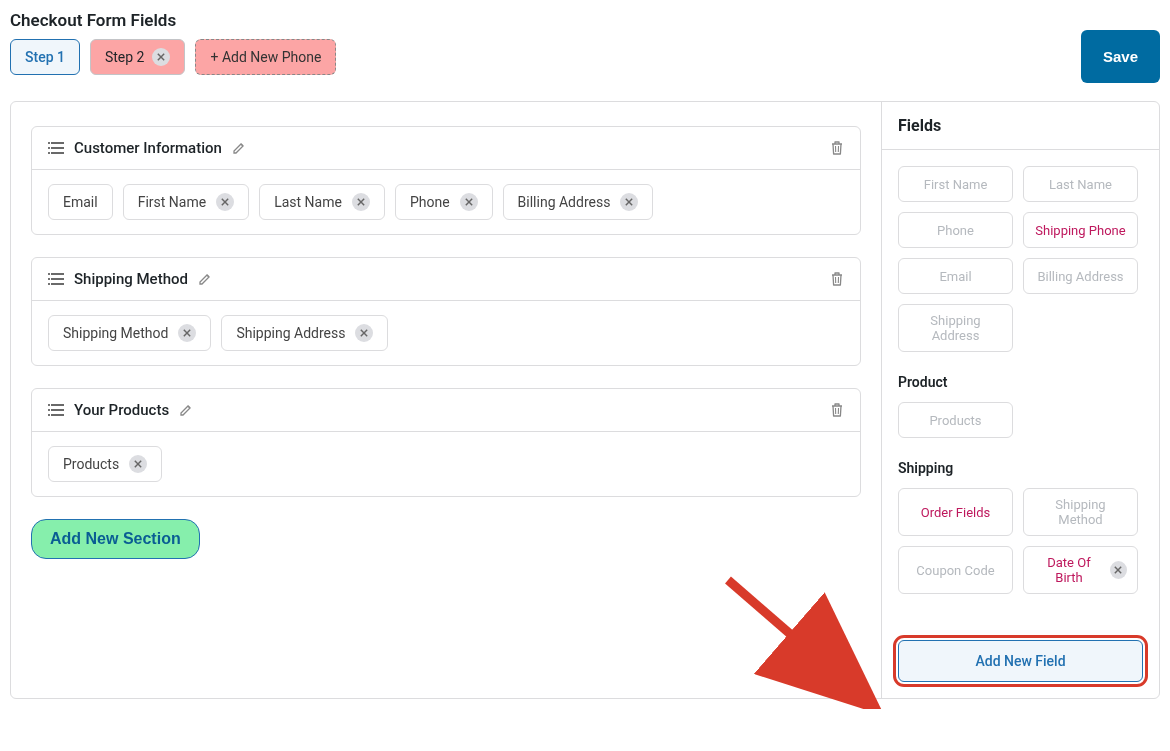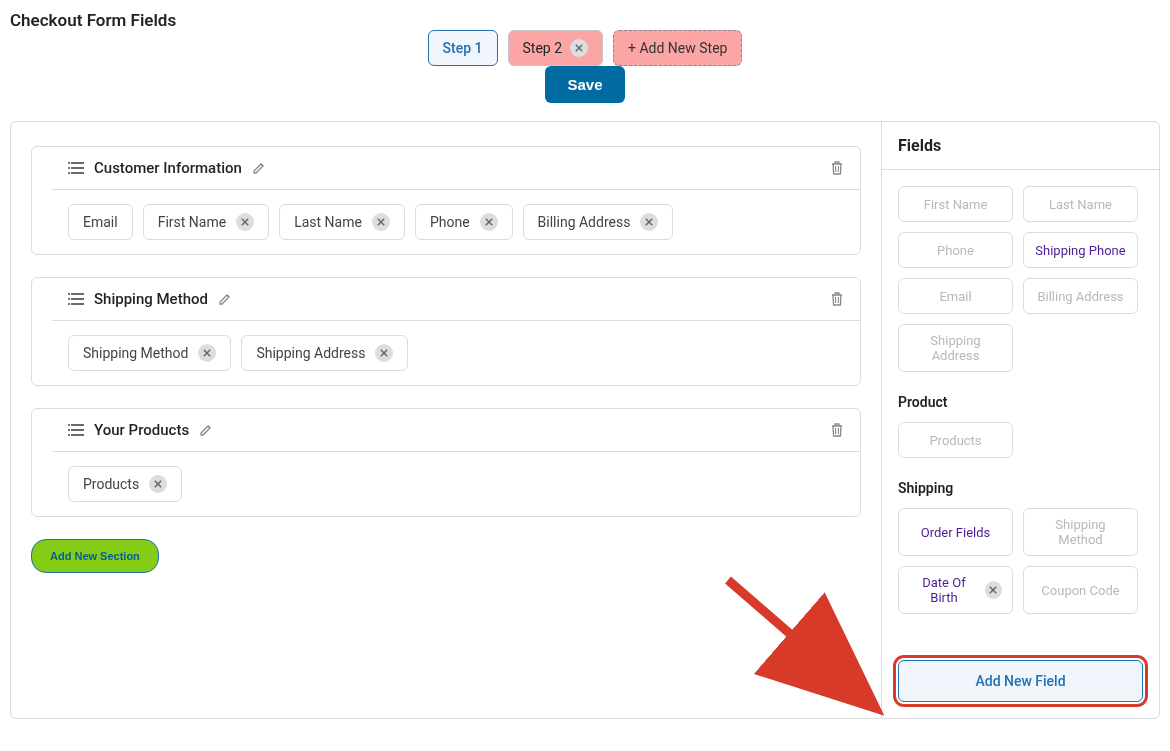--- a/index.html
+++ b/index.html
@@ -13,21 +13,20 @@
     .page-title {
       font-size: 17px;
       font-weight: 600;
       color: #1d2327;
     }
     .top-row {
       display: flex;
       justify-content: space-between;
       align-items: center;
       margin-bottom: 18px;
-      flex-direction: column;
     }
     .steps-row {
       display: flex;
       gap: 10px;
     }
     .step-tab {
       border: 1px solid #c3c4c7;
       border-radius: 6px;
       padding: 8px 14px;
       font-size: 14px;
@@ -59,21 +58,21 @@
       cursor: pointer;
     }
     .close-chip svg { width: 8px; height: 8px; display:block; }
     .save-btn {
       background: #006ba1;
       color: #fff;
       font-weight: 600;
       font-size: 15px;
       border: none;
       border-radius: 6px;
-      padding: 10px 22px;
+      padding: 18px 22px;
       cursor: pointer;
     }
     .main-panel {
       display: flex;
       gap: 0;
       border: 1px solid #dcdcde;
       border-radius: 6px;
     }
     .left-col {
       flex: 1;
@@ -105,21 +104,21 @@
       flex-wrap: wrap;
       gap: 10px;
       margin-bottom: 22px;
     }
     .field-pill {
       border: 1px solid #dcdcde;
       border-radius: 6px;
       padding: 8px 10px;
       min-height: 36px;
       font-size: 13px;
-      color: #4c1d95;
+      color: #be185d;
       background: #fff;
       cursor: pointer;
       width: 115px;
       display: flex;
       align-items: center;
       justify-content: center;
       text-align: center;
       gap: 6px;
     }
     .field-pill.disabled {
@@ -136,21 +135,20 @@
       font-weight: 500;
       font-size: 14px;
       padding: 12px;
       cursor: pointer;
       text-align: center;
     }
     .section-card {
       border: 1px solid #dcdcde;
       border-radius: 6px;
       margin-bottom: 22px;
-      padding-left: 20px;
     }
     .section-header {
       display: flex;
       align-items: center;
       justify-content: space-between;
       padding: 12px 16px;
       border-bottom: 1px solid #dcdcde;
     }
     .section-header-left {
       display: flex;
@@ -175,24 +173,24 @@
       padding: 8px 14px;
       font-size: 14px;
       color: #444;
       display: flex;
       align-items: center;
       gap: 10px;
       background: #fff;
     }
     .add-section-btn {
       border: 1.5px solid #2271b1;
-      background: #84cc16;
+      background: #86efac;
       color: #0a5d93;
       font-weight: 600;
-      font-size: 11px;
+      font-size: 16px;
       padding: 10px 18px;
       border-radius: 15px;
       cursor: pointer;
     }
     .arrow-annot {
       position: absolute;
       pointer-events: none;
     }
   </style>
 </head>
@@ -210,21 +208,21 @@
       <div class="step-tab">
         <span>Step 2</span>
         <span class="close-chip">
           <svg viewBox="0 0 10 10">
               <line x1="1" y1="1" x2="9" y2="9" stroke="#666" stroke-width="1.8"></line>
               <line x1="9" y1="1" x2="1" y2="9" stroke="#666" stroke-width="1.8"></line>
             </svg>
         </span>
       </div>
       <div class="step-tab dashed">
-        <span>+ Add New Step</span>
+        <span>+ Add New Phone</span>
       </div>
     </div>
     <button class="save-btn">Save</button>
   </div>
 
   <div class="main-panel">
     <div class="left-col" id="sections-col"><div class="section-card">
           <div class="section-header">
             <div class="section-header-left">
               <span class="icon-wrap">
@@ -418,31 +416,31 @@
             </div>
           </div>
           <div class="field-group-title">Shipping</div>
           <div class="field-pills">
             <div class="field-pill">
               <span>Order Fields</span>
             </div>
             <div class="field-pill disabled">
               <span>Shipping Method</span>
             </div>
+            <div class="field-pill disabled">
+              <span>Coupon Code</span>
+            </div>
             <div class="field-pill">
               <span>Date Of Birth</span>
               <span class="close-chip">
                 <svg viewBox="0 0 10 10">
                   <line x1="1" y1="1" x2="9" y2="9" stroke="#666" stroke-width="1.8"></line>
                   <line x1="9" y1="1" x2="1" y2="9" stroke="#666" stroke-width="1.8"></line>
                 </svg>
               </span>
-            </div>
-            <div class="field-pill disabled">
-              <span>Coupon Code</span>
             </div>
           </div>
         </div>
       <div class="add-new-field-btn">Add New Field</div>
     </div>
   </div>
 
   <svg class="arrow-annot" style="left:706px; top:560px;" width="170" height="150" viewBox="0 0 170 150">
     <defs>
       <marker id="arrh" markerWidth="14" markerHeight="12" refX="11" refY="6" orient="auto">

